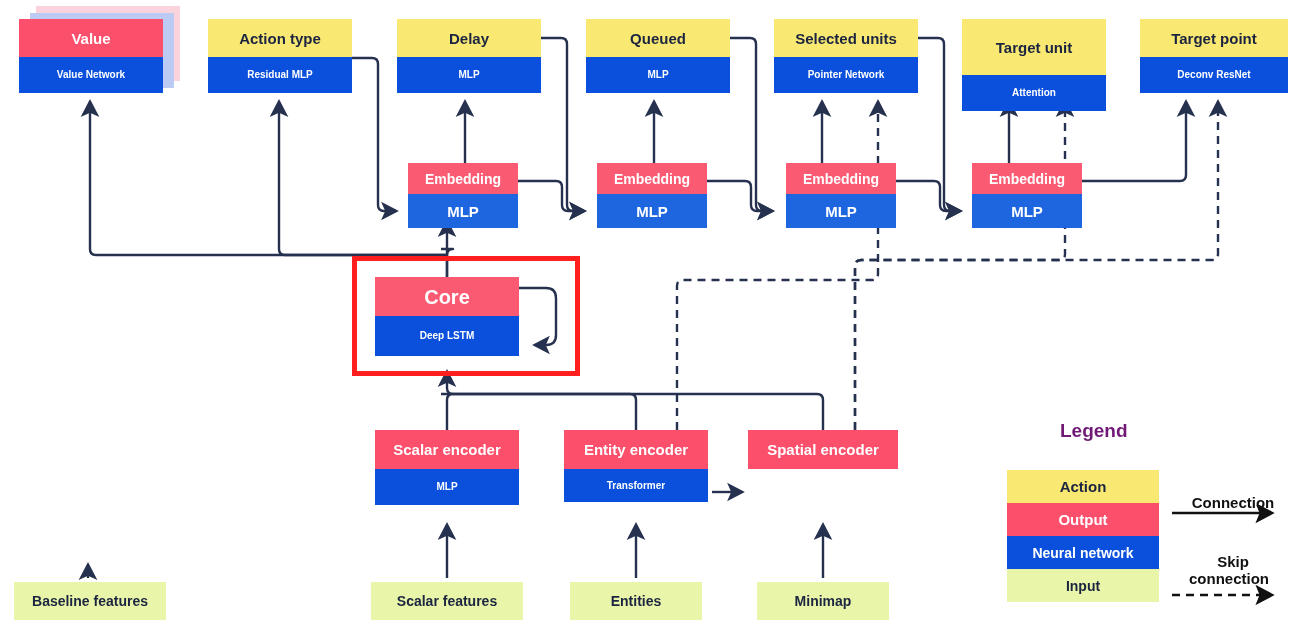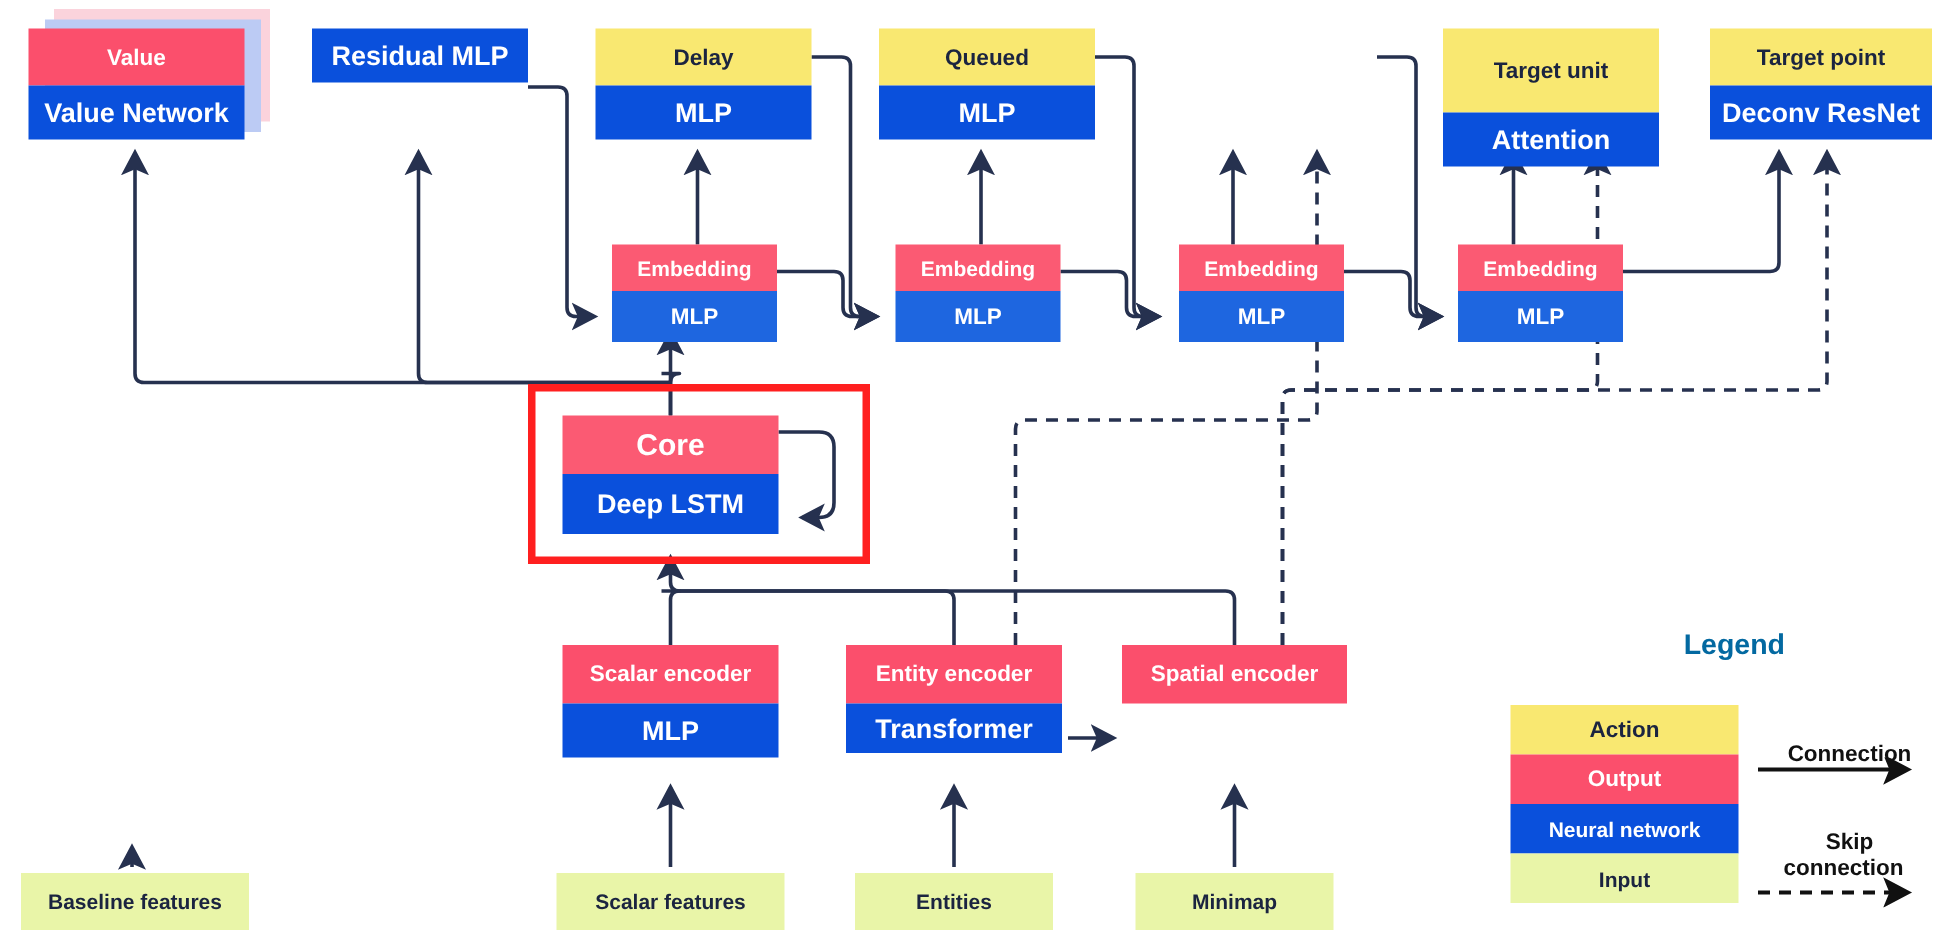--- a/index.html
+++ b/index.html
@@ -7,32 +7,32 @@
        font-family:"Liberation Sans","DejaVu Sans",sans-serif;}
   #stage{position:absolute;left:0;top:0;width:1297px;height:627px;padding-left:23px;}
   svg#wires{position:absolute;left:0;top:0;width:1297px;height:627px;pointer-events:none;}
 
   .node{position:absolute;box-sizing:border-box;}
   .band{box-sizing:border-box;width:100%;display:flex;align-items:center;
         justify-content:center;text-align:center;line-height:1;}
   .band-action{background:#F9E871;color:#1b2440;font-weight:bold;font-size:15px;}
   .band-output{background:#FB4F6C;color:#ffffff;font-weight:bold;font-size:15px;}
   .band-output-soft{background:#FB5A73;color:#ffffff;font-weight:bold;font-size:20px;}
-  .band-nn{background:#0A50DC;color:#ffffff;font-weight:bold;font-size:18px;}
+  .band-nn{background:#0A50DC;color:#ffffff;font-weight:bold;font-size:10px;}
   .band-nn-soft{background:#1E66E0;color:#ffffff;font-weight:bold;font-size:15px;}
   .band-input{background:#E9F5A8;color:#1b2440;font-weight:bold;font-size:14px;}
 
   .shadow-a{position:absolute;background:#FBD3DC;}
   .shadow-b{position:absolute;background:#BCCBF4;}
 
   .core-highlight{position:absolute;border:5px solid #FF1F1F;box-sizing:border-box;
                   background:transparent;}
 
-  .legend-title{position:absolute;color:#0369a1;font-weight:bold;font-size:19px;
-                text-align:right;}
+  .legend-title{position:absolute;color:#701a75;font-weight:bold;font-size:19px;
+                text-align:left;}
   .legend-stack{position:absolute;}
   .legend-stack .band{height:33px;}
   .legend-lbl{position:absolute;color:#111;font-size:15px;text-align:center;
               line-height:1.15;font-weight:bold;}
 </style>
 </head>
 <body>
 
 <div id="stage">
 
@@ -93,33 +93,38 @@
   </svg>
 
   <div class="shadow-a" style="left:36px;top:6px;width:144px;height:75px;"></div>
   <div class="shadow-b" style="left:30px;top:13px;width:144px;height:75px;"></div>
   <div class="node" style="left:19px;top:19px;width:144px;height:74px;">
     <div class="band band-output" style="height:38px;">Value</div>
     <div class="band band-nn" style="height:36px;">Value Network</div>
   </div>
 
   <div class="node" style="left:208px;top:19px;width:144px;height:74px;">
+    <div class="band band-action" style="height:38px;">Action type</div>
     <div class="band band-nn" style="height:36px;">Residual MLP</div>
   </div>
 
   <div class="node" style="left:397px;top:19px;width:144px;height:74px;">
     <div class="band band-action" style="height:38px;">Delay</div>
     <div class="band band-nn" style="height:36px;">MLP</div>
   </div>
 
   <div class="node" style="left:586px;top:19px;width:144px;height:74px;">
     <div class="band band-action" style="height:38px;">Queued</div>
     <div class="band band-nn" style="height:36px;">MLP</div>
   </div>
 
+  <div class="node" style="left:774px;top:19px;width:144px;height:74px;">
+    <div class="band band-action" style="height:38px;">Selected units</div>
+    <div class="band band-nn" style="height:36px;">Pointer Network</div>
+  </div>
 
   <div class="node" style="left:962px;top:19px;width:144px;height:74px;">
     <div class="band band-action" style="height:56px;">Target unit</div>
     <div class="band band-nn" style="height:36px;text-align:center;">Attention</div>
   </div>
 
   <div class="node" style="left:1140px;top:19px;width:148px;height:74px;">
     <div class="band band-action" style="height:38px;">Target point</div>
     <div class="band band-nn" style="height:36px;">Deconv ResNet</div>
   </div>

